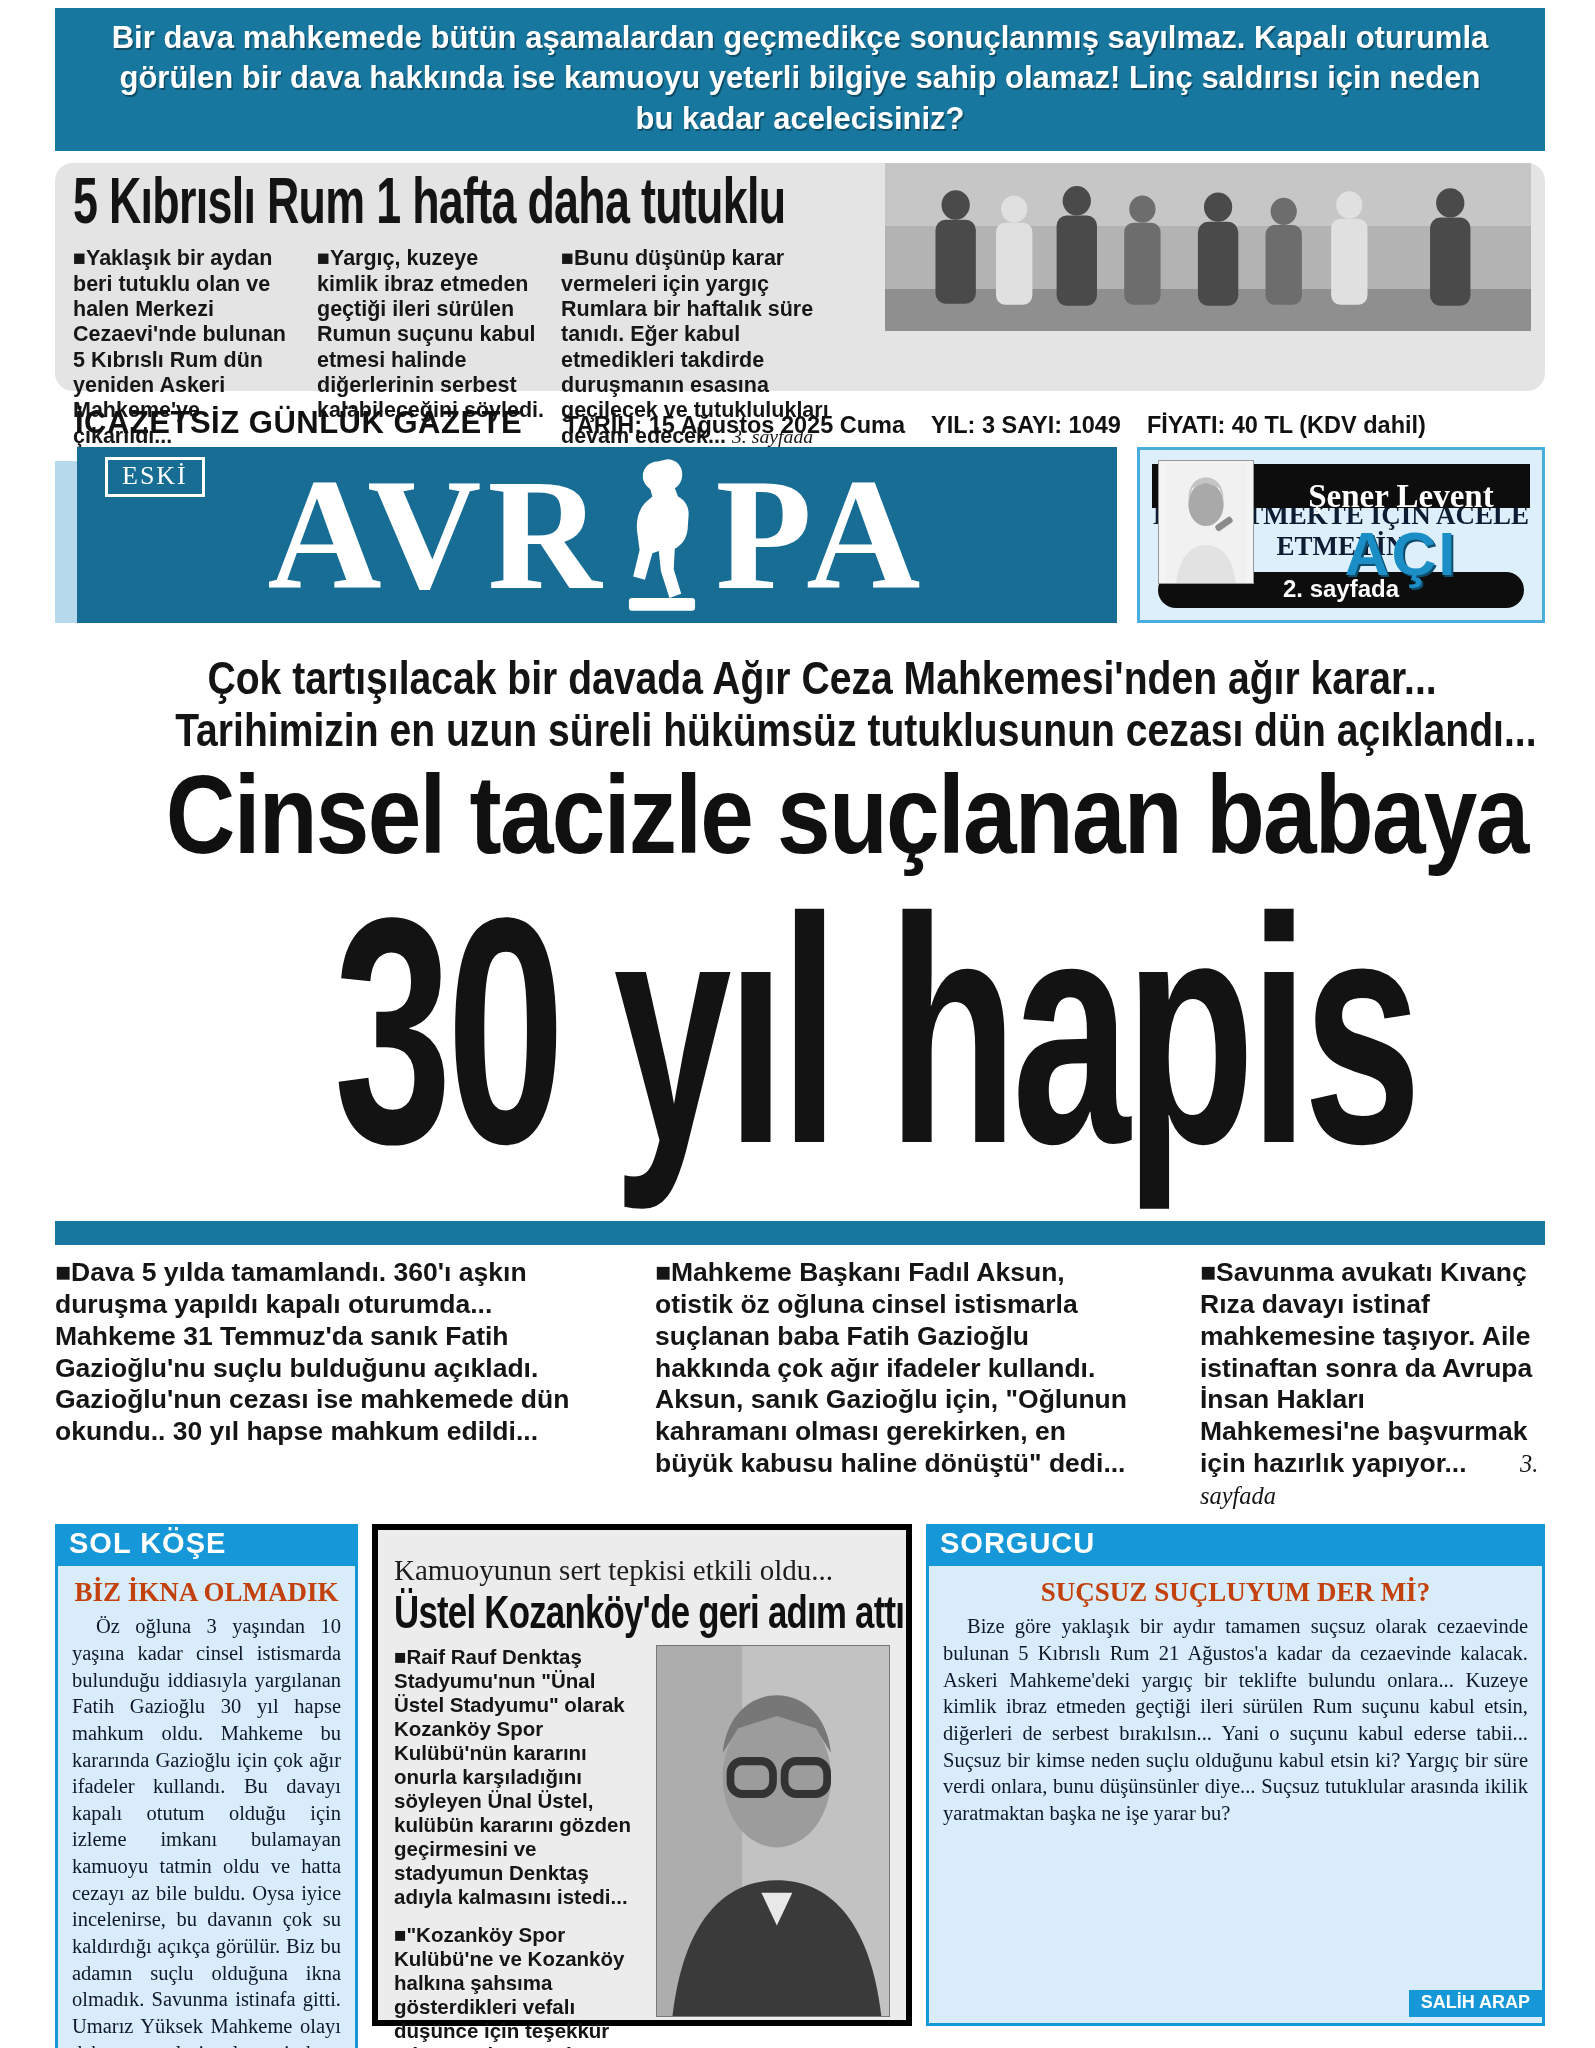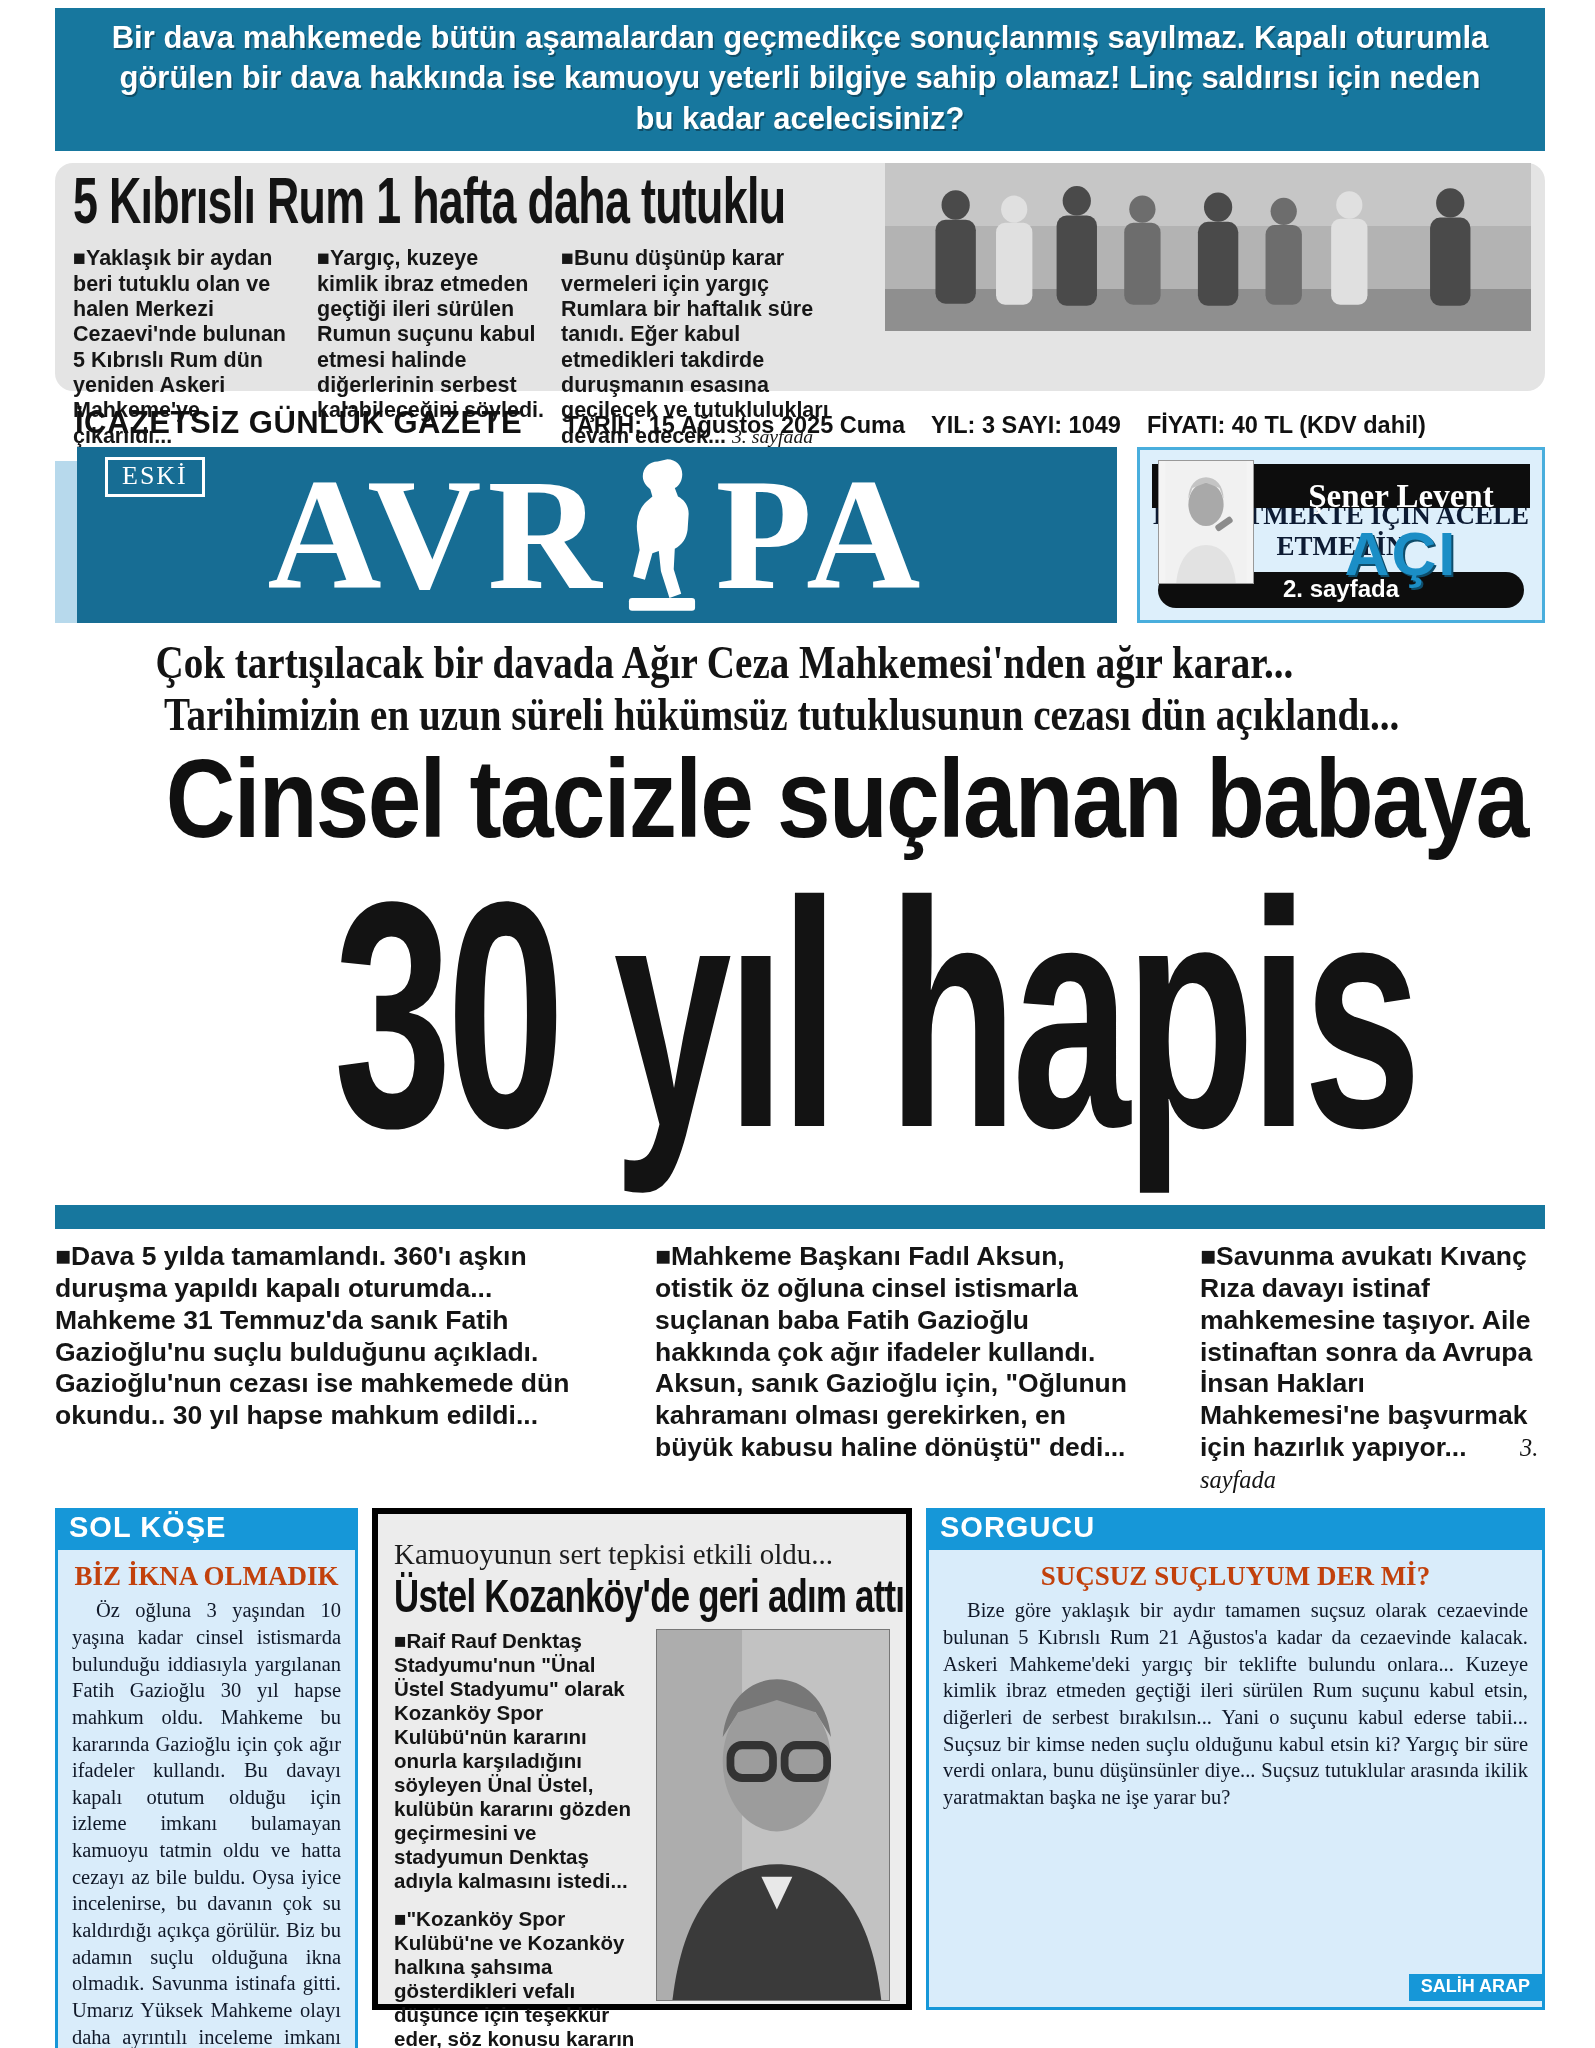--- a/index.html
+++ b/index.html
@@ -51,21 +51,21 @@
   .aci-photo { position:absolute; left:6px; top:0; width:96px; height:124px; background:#f4f4f4; border:1px solid #999; }
   .aci-photo svg { display:block; width:100%; height:100%; }
   .aci-name { position:absolute; left:120px; right:0; top:58px; text-align:center; color:#1b8ec6;
               font-weight:bold; font-size:62px; letter-spacing:2px; text-shadow:2px 2px 0 #0e4d6b; }
   .aci-rule { height:5px; background:#111; margin:8px 2px 6px; }
   .aci-headline { text-align:center; font-family:"Liberation Serif", serif; font-weight:bold; font-size:27px; line-height:1.15; color:#0d1b33; }
   .aci-pill { margin:10px 6px 2px; background:#0d0d0d; color:#fff; font-weight:bold; font-size:24px;
               text-align:center; border-radius:18px; padding:3px 0 5px; }
 
   
-  .kickers { margin-top:14px; text-align:left; font-weight:bold; color:#141414;font-family:Liberation Serif, serif; }
+  .kickers { margin-top:30px; text-align:right; font-weight:bold; color:#141414; }
   .kick { font-size:46px; line-height:1.13; white-space:nowrap; }
   .kickers .cond { transform-origin:center top; }
   .sx85 { transform:scaleX(.85); }
   .headline-top { text-align:center; font-weight:bold; font-size:112px; line-height:1.04; white-space:nowrap; letter-spacing:-2px; color:#101010; }
   .headline-top .cond, .headline-main .cond { transform-origin:center top; }
   .sx86 { transform:scaleX(.86); }
   .headline-main { text-align:center; font-weight:bold; font-size:322px; line-height:.98; white-space:nowrap; letter-spacing:-8px; color:#131313; height:338px; }
   .sx66 { transform:scaleX(.66); }
   .blue-bar { height:24px; background:#17779e; margin-top:10px; }
   .main-cols { display:grid; grid-template-columns:545px 490px 345px; column-gap:55px; margin-top:12px; }

